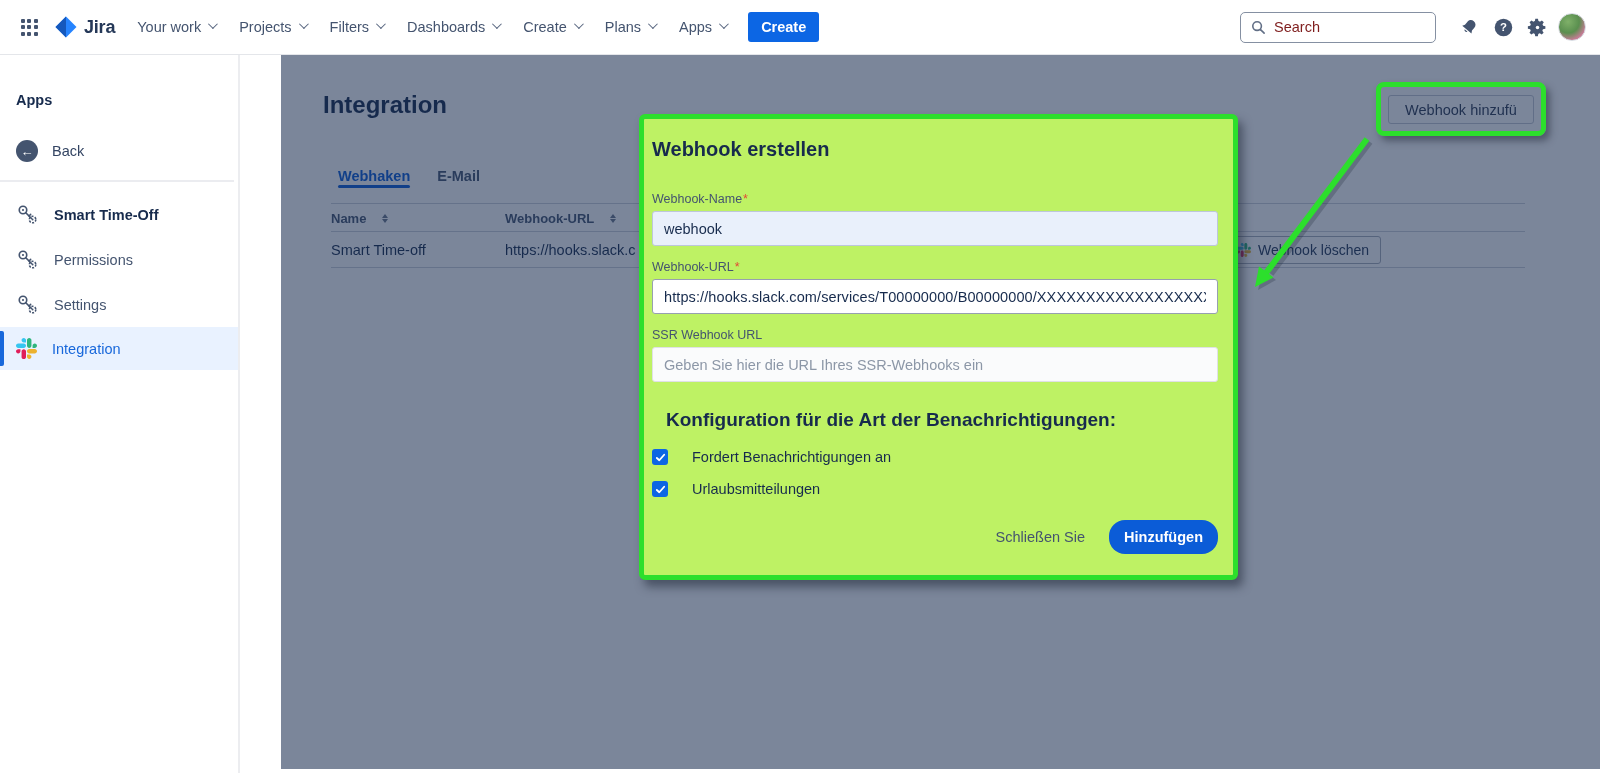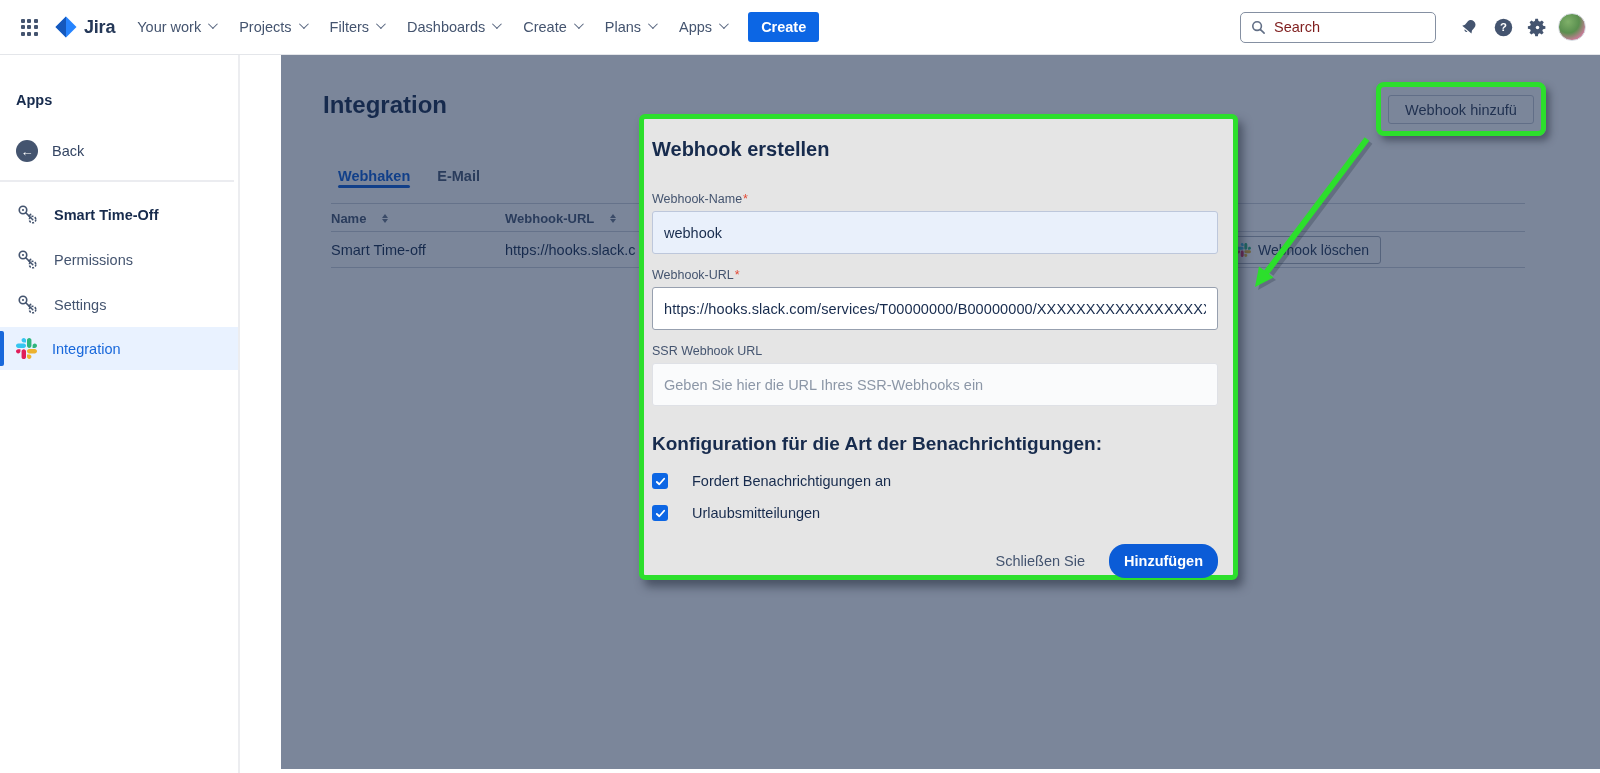--- a/index.html
+++ b/index.html
@@ -67,33 +67,33 @@
   .sorticon i.dn { border-top:4px solid #6B778C; }
   .t-row { display:flex; align-items:center; height:36px; border-bottom:1px solid #CBD0D9; position:relative; }
   .t-cell { font-size:14.5px; color:#172B4D; }
   .row-action { position:absolute; left:894px; top:4px; height:28px; display:flex; align-items:center; gap:7px;
                 border:1px solid #A7ADBA; border-radius:3px; background:transparent; padding:0 11px;
                 font-size:14px; color:#253858; cursor:pointer; }
 
   .dim-overlay { position:absolute; left:281px; top:55px; right:0; bottom:4px; background:rgba(23,43,77,0.57); z-index:10; }
 
   
-  .modal { position:absolute; left:639px; top:114px; width:599px; height:466px; background:#e5e5e5; z-index:20;
+  .modal { position:absolute; left:639px; top:114px; width:599px; height:466px; background:#bef264; z-index:20;
            border:5px solid #2CDF2C; border-radius:6px; box-shadow:5px 7px 10px rgba(35,42,58,0.55);
            padding:19px 15px 0 8px; }
   .modal-title { font-size:20px; font-weight:600; color:#172B4D; margin-bottom:31px; }
   .fld-label { font-size:12.5px; color:#44546F; margin-bottom:5px; }
   .req { color:#E34935; margin-left:1px; }
-  .fld-input { width:100%; height:43px; border-radius:3px; font-size:14.5px; color:#172B4D; padding:0 11px;
+  .fld-input { width:100%; height:35px; border-radius:3px; font-size:14.5px; color:#172B4D; padding:0 11px;
                font-family:"Liberation Sans","DejaVu Sans",sans-serif; white-space:nowrap; overflow:hidden; }
   .inp-filled { background:#E9F0FB; border:1px solid #BDC7DB; margin-bottom:14px; }
   .inp-url { background:#fff; border:1px solid #97A0AF; margin-bottom:14px; letter-spacing:0.1px; }
   .inp-ssr { background:#FAFBFC; border:1px solid #DFE1E6; }
   .inp-ssr::placeholder { color:#8C97A7; opacity:1; }
-  .section-heading { font-size:19px; font-weight:600; color:#172B4D; margin:27px 0 18px 0; }
+  .section-heading { font-size:19px; font-weight:600; color:#172B4D; margin:27px 0 18px 14px; }
   .chk-row { display:flex; align-items:center; gap:24px; margin-bottom:16px; cursor:pointer; }
   .chk-box { width:16px; height:16px; background:#0C66E4; border-radius:3px; display:flex; align-items:center; justify-content:center; }
   .chk-label { font-size:14.5px; color:#172B4D; }
   .modal-footer { display:flex; align-items:center; justify-content:flex-end; gap:24px; margin-top:23px; }
   .link-cancel { font-size:14.5px; color:#44546F; cursor:pointer; }
   .btn-submit { background:#0B5CD7; color:#fff; font-size:14.5px; font-weight:700; border:none; border-radius:16px;
                 padding:9px 15px; cursor:pointer; }
 
   
   .anno-box { position:absolute; left:1376px; top:82px; width:170px; height:54px; border:5px solid #2CDF2C;

